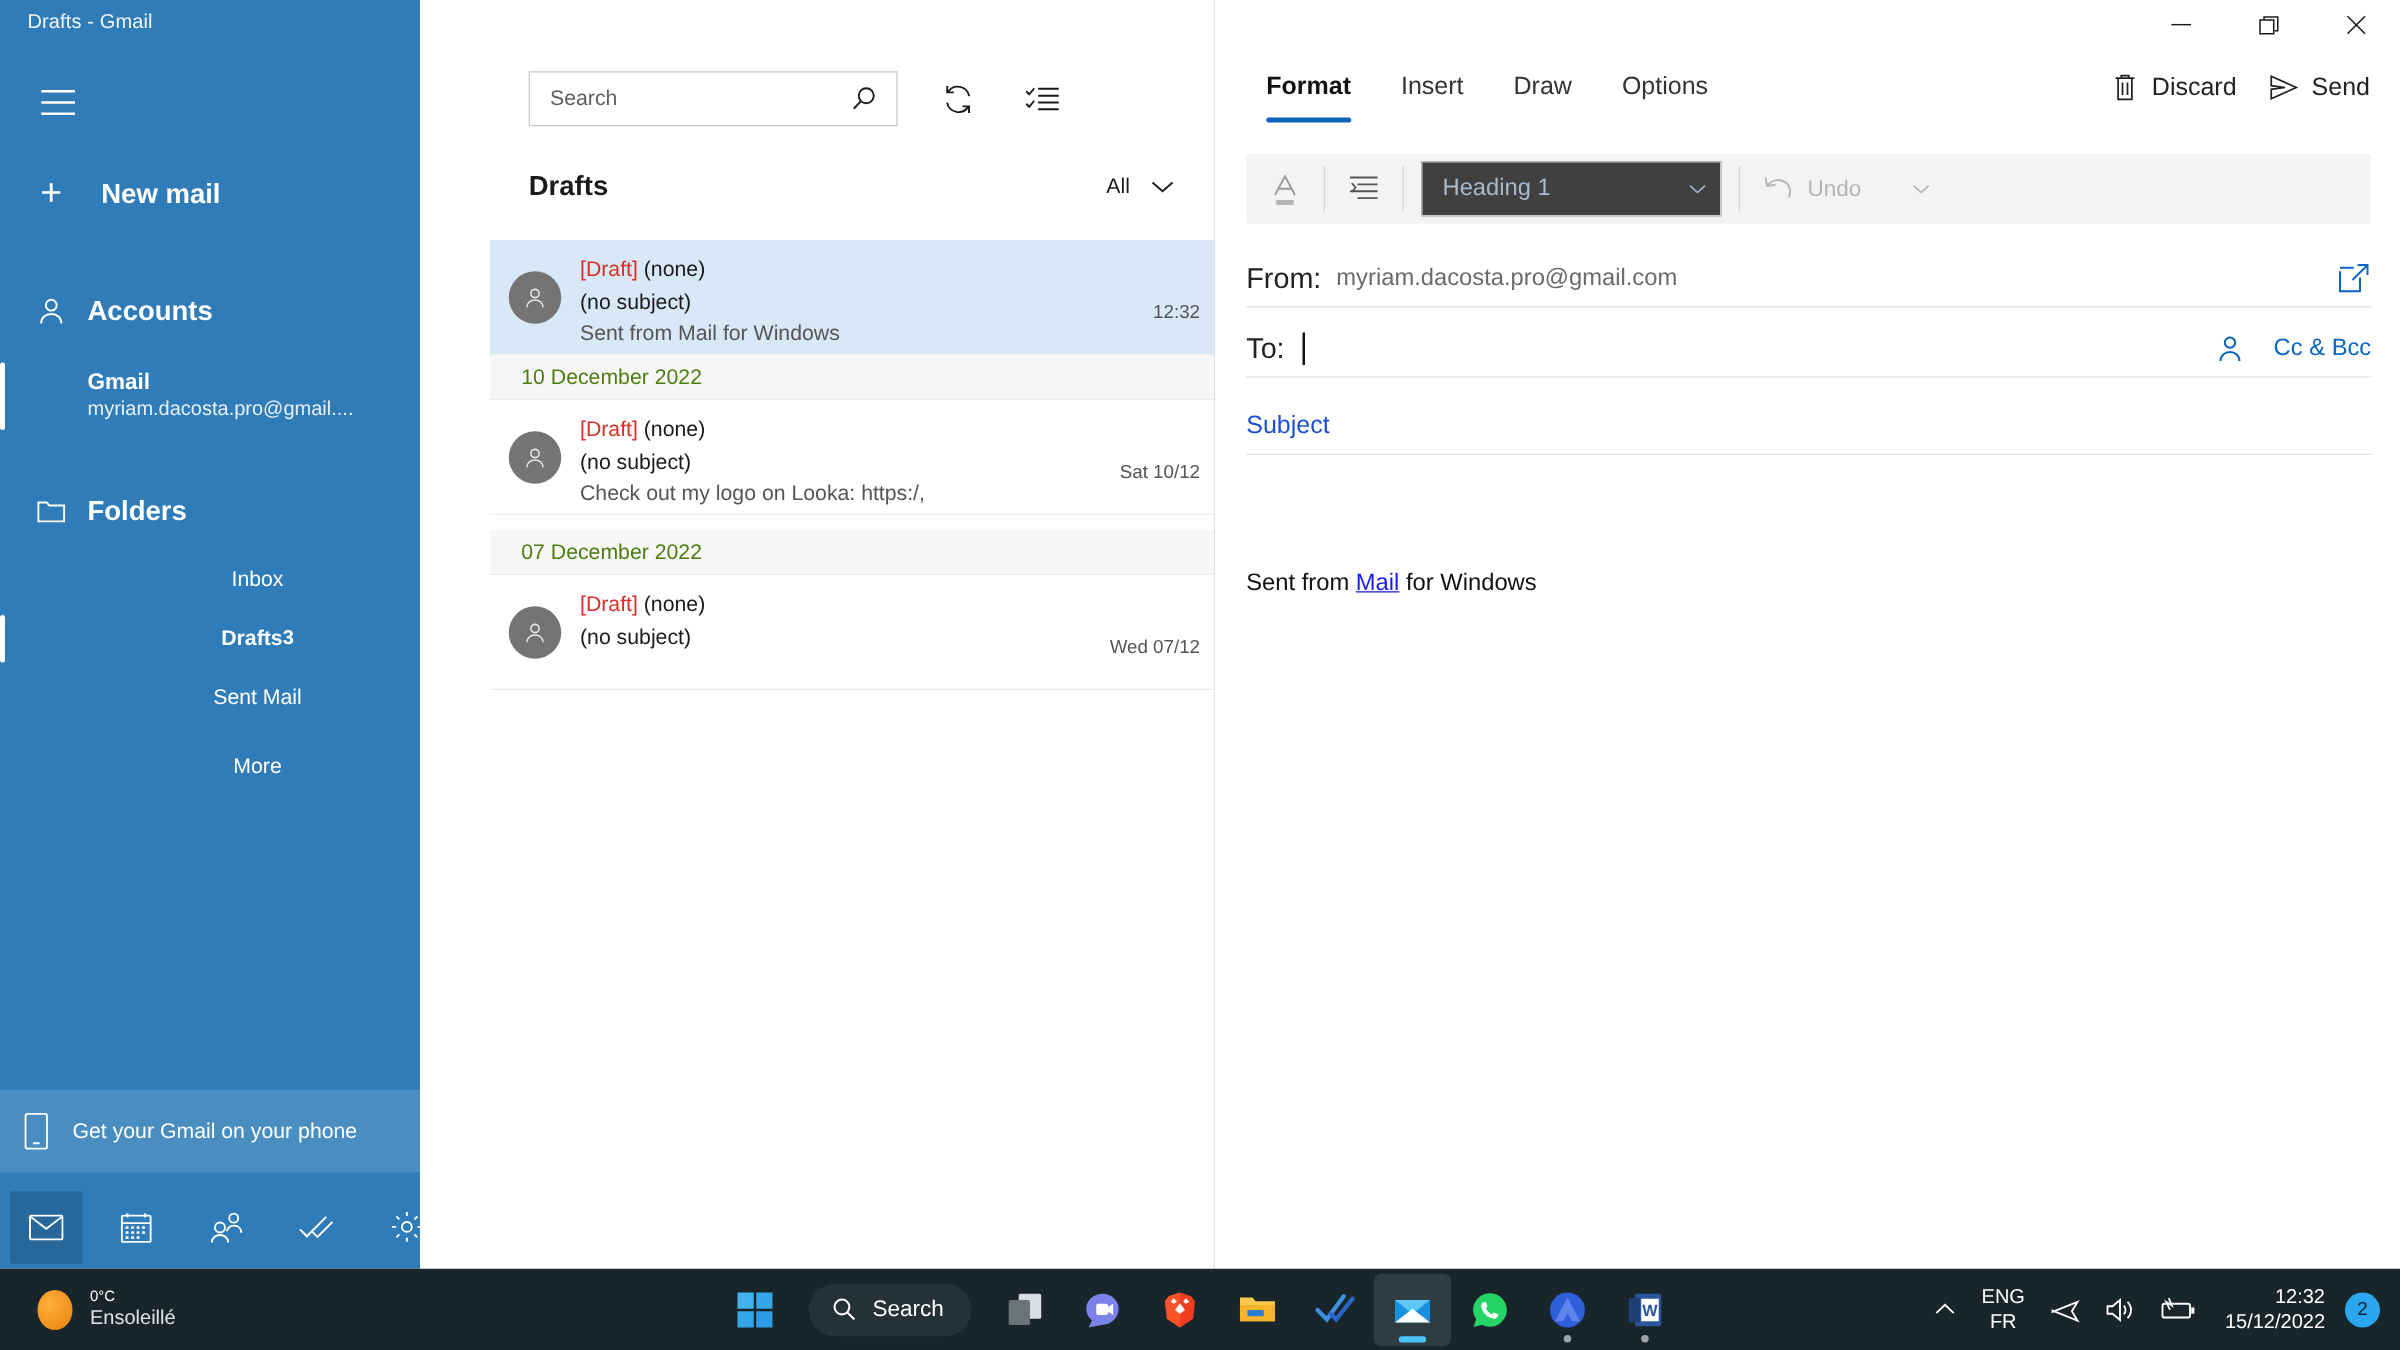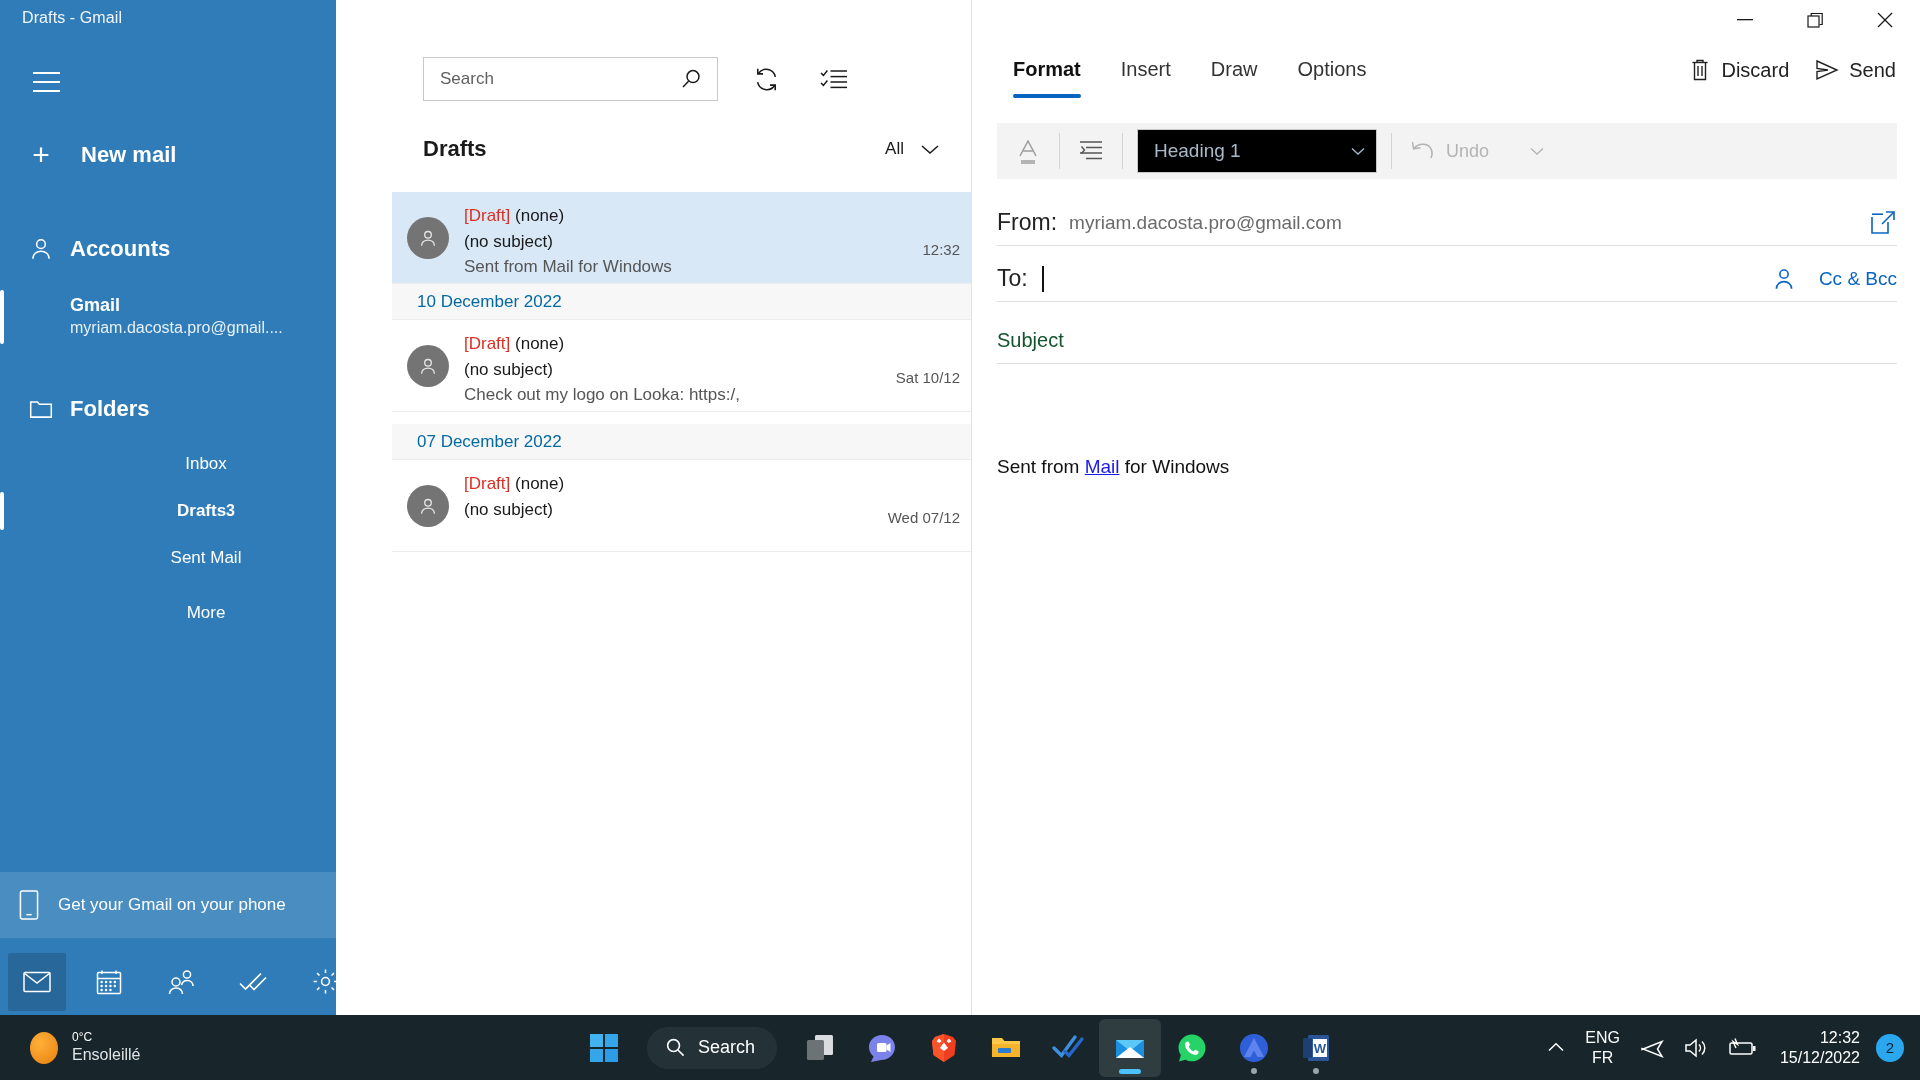--- a/index.html
+++ b/index.html
@@ -158,21 +158,21 @@
     position: absolute; right: 0; top: 38px;
     font-size: 15px; color: #555; white-space: nowrap;
   }
   .msg .body { padding-right: 12px; }
   .msg .bodyinner { position: relative; padding-right: 96px; }
 
   .daygroup {
     position: absolute; left: 0; width: 580px; height: 36px;
     background: #f7f7f7; border-bottom: 1px solid #ececec;
     display: flex; align-items: center; padding-left: 25px;
-    font-size: 17px; color: #0369a1;
+    font-size: 17px; color: #4d7c0f;
   }
 
   
   .compose {
     position: absolute; left: 973px; top: 0; width: 947px; height: 1015px;
     background: #ffffff;
   }
   .winctrls {
     position: absolute; right: 0; top: 0; display: flex; height: 40px;
   }
@@ -204,42 +204,42 @@
   .ribbon {
     position: absolute; left: 24px; top: 123px; width: 900px; height: 56px;
     background: #f3f3f3; display: flex; align-items: center;
   }
   .rb { display: flex; align-items: center; justify-content: center; cursor: pointer; }
   .rb-sep { width: 1px; height: 36px; background: #d3d3d3; margin: 0 0px; }
   .rb-font { width: 62px; height: 44px; }
   .rb-para { width: 62px; height: 44px; }
   .rb-heading {
     width: 240px; height: 44px; margin: 0 14px;
-    border: 1px solid #c9c9c9; background: #000000;
+    border: 1px solid #c9c9c9; background: #404040;
     display: flex; align-items: center; justify-content: space-between;
     padding: 0 10px 0 16px; cursor: pointer;
   }
   .rb-heading .t { font-size: 19px; color: #a9b9cc; }
   .rb-undo { display: flex; align-items: center; gap: 10px; margin-left: 18px; cursor: default; }
   .rb-undo .t { font-size: 18px; color: #b4b4b4; }
   .rb-undo-caret { margin-left: 30px; }
 
   .fieldrow {
     position: absolute; left: 24px; width: 900px;
     border-bottom: 1px solid #e0e0e0;
     display: flex; align-items: center;
   }
   #from-row { top: 200px; height: 46px; }
   #to-row   { top: 256px; height: 46px; }
   #subject-row { top: 318px; height: 46px; border-bottom: 1px solid #e0e0e0; }
   .fieldrow .lab { font-size: 23px; color: #222; margin-right: 12px; }
   .fieldrow .val { font-size: 19px; color: #6b6b6b; }
   .fieldrow .right { margin-left: auto; display: flex; align-items: center; gap: 22px; }
   .cc-bcc { font-size: 19px; color: #0a64c2; cursor: pointer; }
-  .subject-ph { font-size: 20px; color: #14532d; }
+  .subject-ph { font-size: 20px; color: #1d4ed8; }
   .caret-text {
     display: inline-block; width: 2px; height: 26px; background: #111;
     margin-left: 2px; vertical-align: middle;
   }
 
   .bodytext {
     position: absolute; left: 24px; top: 456px; width: 900px;
     font-size: 19px; color: #111;
   }
   .bodytext a { color: #1a1aee; text-decoration: underline; }

